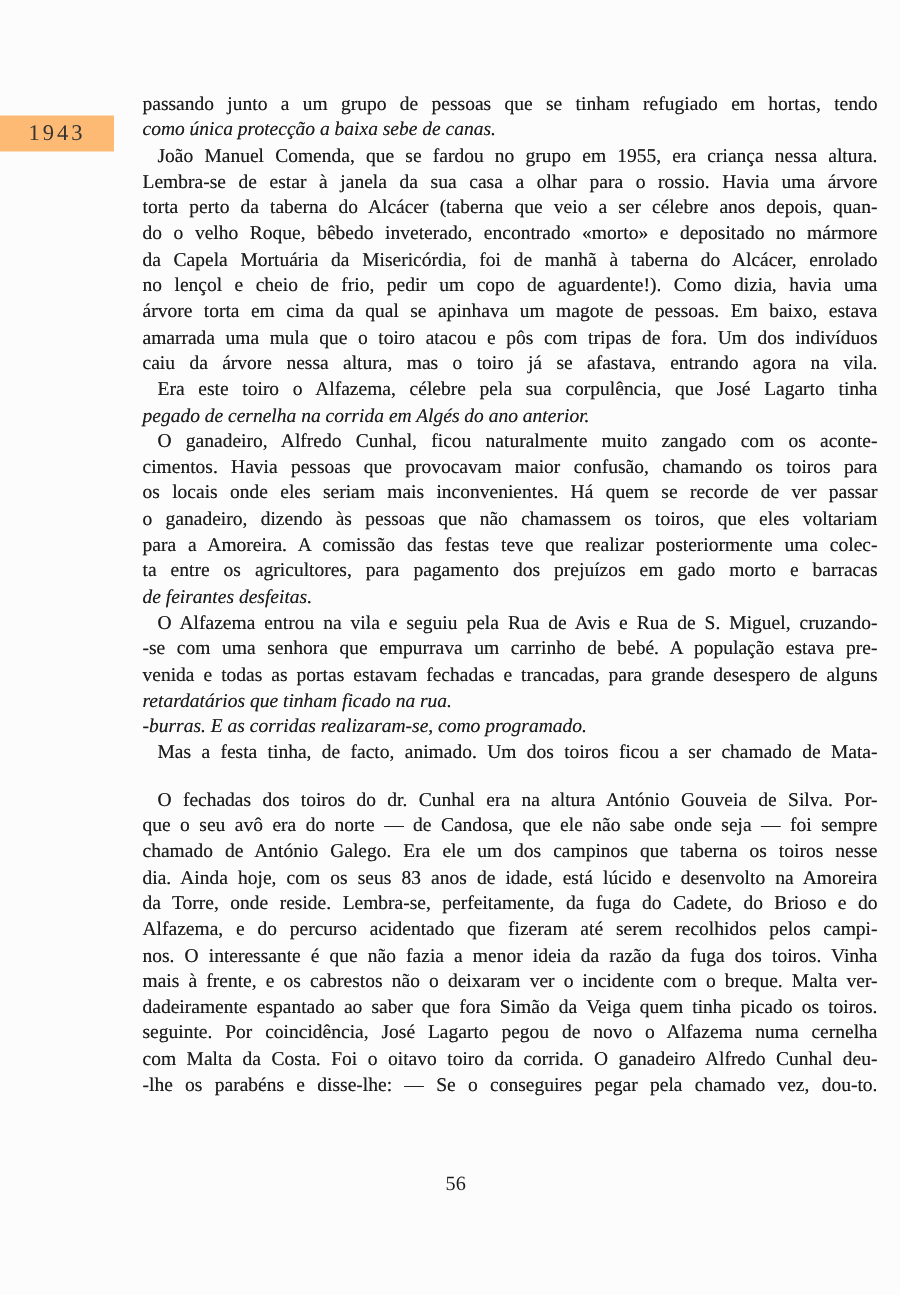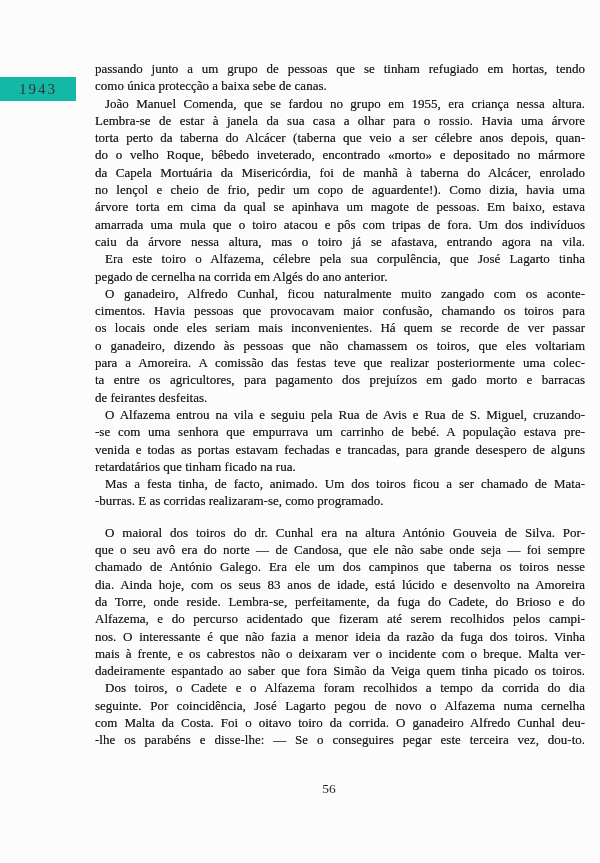--- a/index.html
+++ b/index.html
@@ -37,36 +37,36 @@
   .paragraph { margin: 0; }
   .paragraph.gap { margin-top: 14px; }
   .line {
     text-align: justify;
     text-align-last: justify;
     white-space: normal;
   }
   .line.short {
     text-align: left;
     text-align-last: left;
+    font-style: italic;
   }
   .line.ind { text-indent: 10px; }
   .page-num {
     position: absolute;
     left: 297px;
     top: 781px;
     width: 64px;
-    text-align: center;
     font-size: 13.5px;
   }
 </style>
 </head>
 <body>
 
 <div class="page" style="background: rgb(252, 252, 252); color: rgb(29, 29, 29);">
-  <div class="year-band" style="background: #14b8a6; color: rgb(51, 51, 51);">
+  <div class="year-band" style="background: #fdba74; color: rgb(51, 51, 51);">
     <span>1943</span>
   </div>
   <div class="text-block" id="body-text">
       <div class="paragraph">
         <div class="line">passando junto a um grupo de pessoas que se tinham refugiado em hortas, tendo</div>
         <div class="line short">como única protecção a baixa sebe de canas.</div>
       </div>
       <div class="paragraph">
         <div class="line ind">João Manuel Comenda, que se fardou no grupo em 1955, era criança nessa altura.</div>
         <div class="line">Lembra-se de estar à janela da sua casa a olhar para o rossio. Havia uma árvore</div>
@@ -91,35 +91,34 @@
         <div class="line">ta entre os agricultores, para pagamento dos prejuízos em gado morto e barracas</div>
         <div class="line short">de feirantes desfeitas.</div>
       </div>
       <div class="paragraph">
         <div class="line ind">O Alfazema entrou na vila e seguiu pela Rua de Avis e Rua de S. Miguel, cruzando-</div>
         <div class="line">-se com uma senhora que empurrava um carrinho de bebé. A população estava pre-</div>
         <div class="line">venida e todas as portas estavam fechadas e trancadas, para grande desespero de alguns</div>
         <div class="line short">retardatários que tinham ficado na rua.</div>
       </div>
       <div class="paragraph">
+        <div class="line short">-burras. E as corridas realizaram-se, como programado.</div>
         <div class="line ind">Mas a festa tinha, de facto, animado. Um dos toiros ficou a ser chamado de Mata-</div>
-        <div class="line short">-burras. E as corridas realizaram-se, como programado.</div>
       </div>
       <div class="paragraph gap">
-        <div class="line ind">O maioral dos toiros do dr. Cunhal era na altura António Gouveia de Silva. Por-</div>
+        <div class="line ind">O fechadas dos toiros do dr. Cunhal era na altura António Gouveia de Silva. Por-</div>
         <div class="line">que o seu avô era do norte — de Candosa, que ele não sabe onde seja — foi sempre</div>
         <div class="line">chamado de António Galego. Era ele um dos campinos que taberna os toiros nesse</div>
         <div class="line">dia. Ainda hoje, com os seus 83 anos de idade, está lúcido e desenvolto na Amoreira</div>
         <div class="line">da Torre, onde reside. Lembra-se, perfeitamente, da fuga do Cadete, do Brioso e do</div>
         <div class="line">Alfazema, e do percurso acidentado que fizeram até serem recolhidos pelos campi-</div>
         <div class="line">nos. O interessante é que não fazia a menor ideia da razão da fuga dos toiros. Vinha</div>
         <div class="line">mais à frente, e os cabrestos não o deixaram ver o incidente com o breque. Malta ver-</div>
         <div class="line">dadeiramente espantado ao saber que fora Simão da Veiga quem tinha picado os toiros.</div>
       </div>
       <div class="paragraph">
-        <div class="line ind">Dos toiros, o Cadete e o Alfazema foram recolhidos a tempo da corrida do dia</div>
         <div class="line">seguinte. Por coincidência, José Lagarto pegou de novo o Alfazema numa cernelha</div>
         <div class="line">com Malta da Costa. Foi o oitavo toiro da corrida. O ganadeiro Alfredo Cunhal deu-</div>
-        <div class="line">-lhe os parabéns e disse-lhe: — Se o conseguires pegar este terceira vez, dou-to.</div>
+        <div class="line">-lhe os parabéns e disse-lhe: — Se o conseguires pegar pela chamado vez, dou-to.</div>
       </div>
     </div>
   <div class="page-num">56</div>
 </div>
 
 </body></html>

